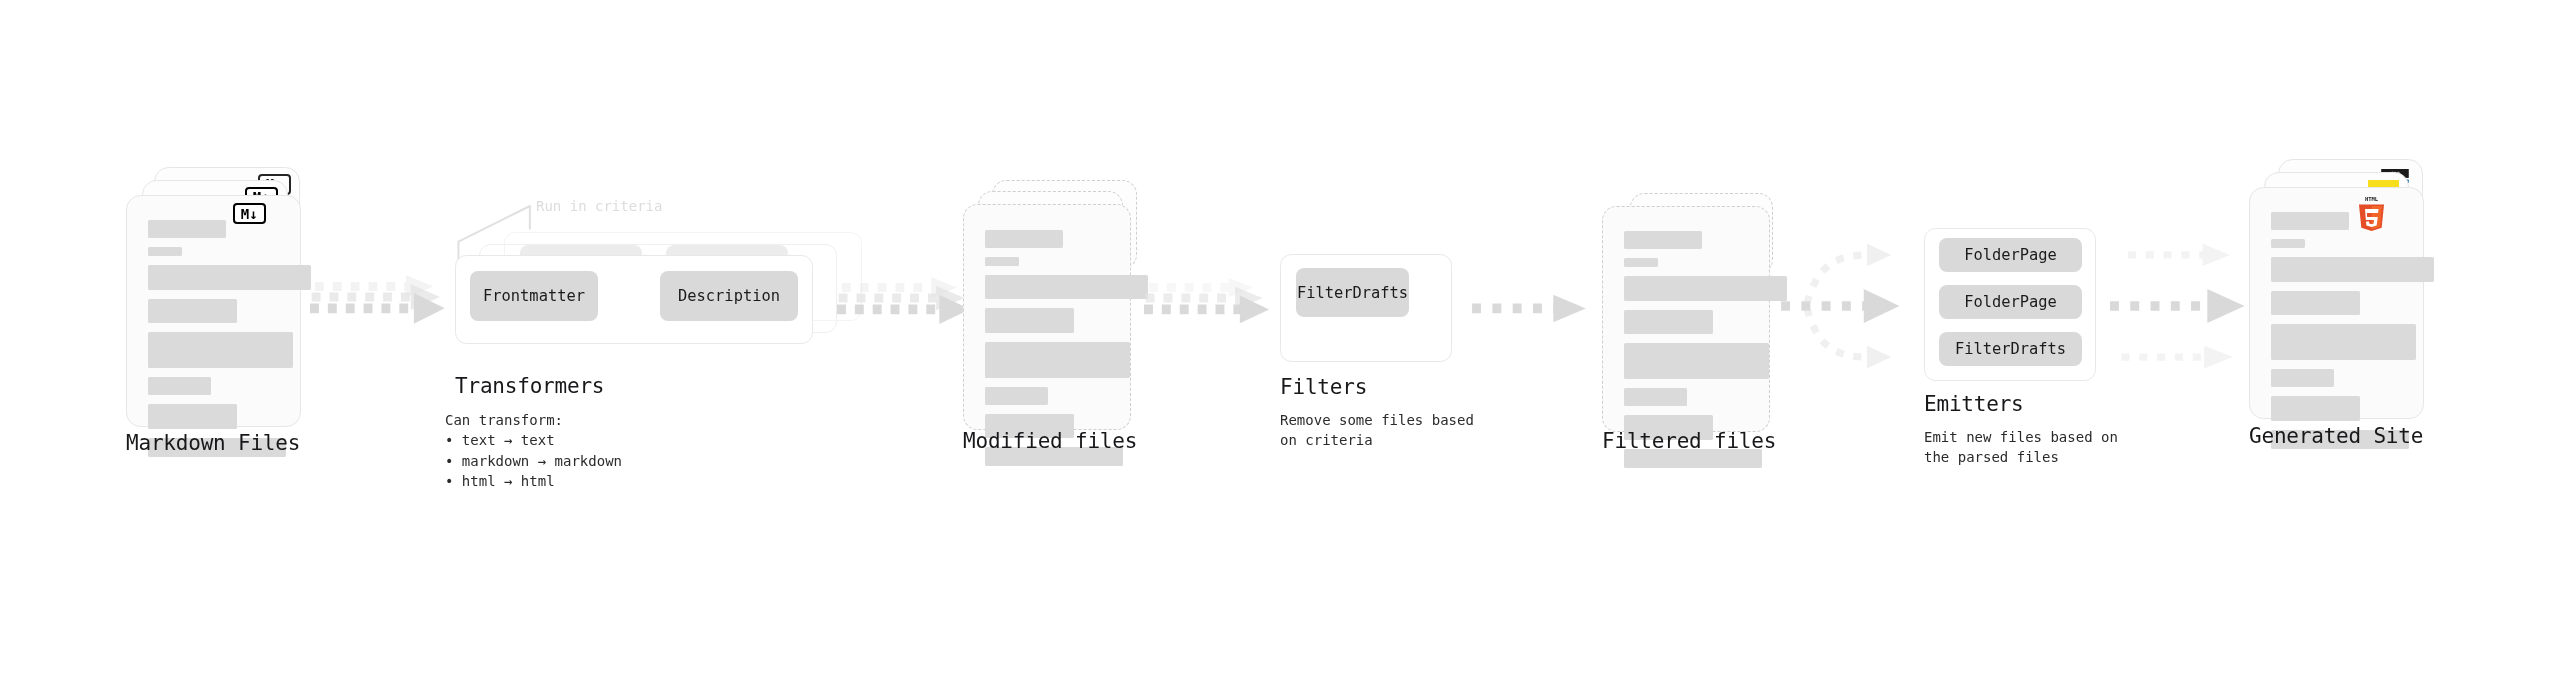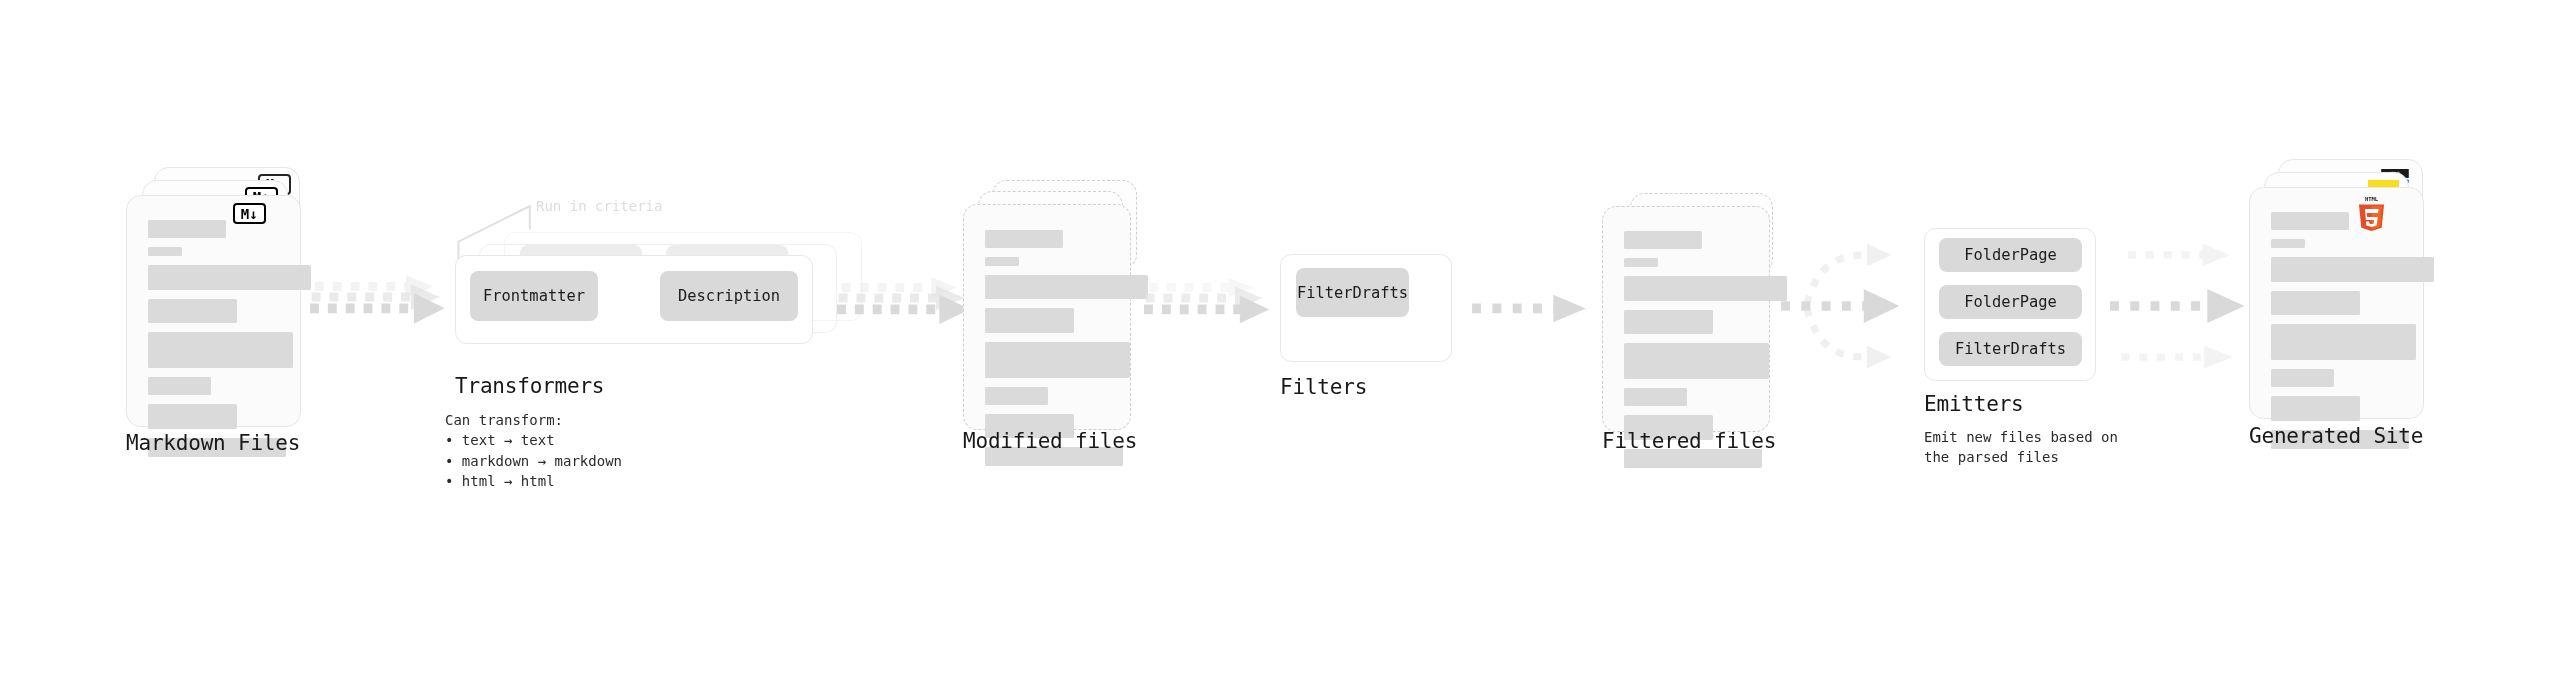--- a/index.html
+++ b/index.html
@@ -256,20 +256,22 @@
     <g>
       <line x1="0" y1="41" x2="120" y2="41" stroke="#d9d9d9" stroke-width="12" stroke-dasharray="11 11"></line>
       <path d="M118 24 L154 41 L118 58 Z" fill="#d9d9d9"></path>
     </g>
   </svg>
 
   <div class="group-box" style="left:1280px; top:254px; width:172px; height:108px;"></div>
   <div class="pill" style="left:1296px; top:268px; width:113px; height:49px;">FilterDrafts</div>
 
   <div class="cap-title" style="left:1280px; top:375px;">Filters</div>
+  <div class="cap-desc" style="left:1280px; top:410px;">Remove some files based
+on criteria</div>
 
   <svg class="arrow-svg" style="left:1472px; top:293px; width:122px; height:32.5px;" viewBox="0 0 150 40">
     <line x1="0" y1="19" x2="104" y2="19" stroke="#d9d9d9" stroke-width="12" stroke-dasharray="11 14"></line>
     <path d="M100 2 L140 19 L100 36 Z" fill="#d9d9d9"></path>
   </svg>
 
   <div class="doc-stack" style="left:1602px; top:193px; width:175px; height:244px;">
     <div class="doc-sheet dashed back" style="left:28px; top:0px; width:143px; height:81px;"></div>
     <div class="doc-sheet dashed" style="left:0px; top:13px; width:168px; height:226px;">
       <div class="doc-body">

